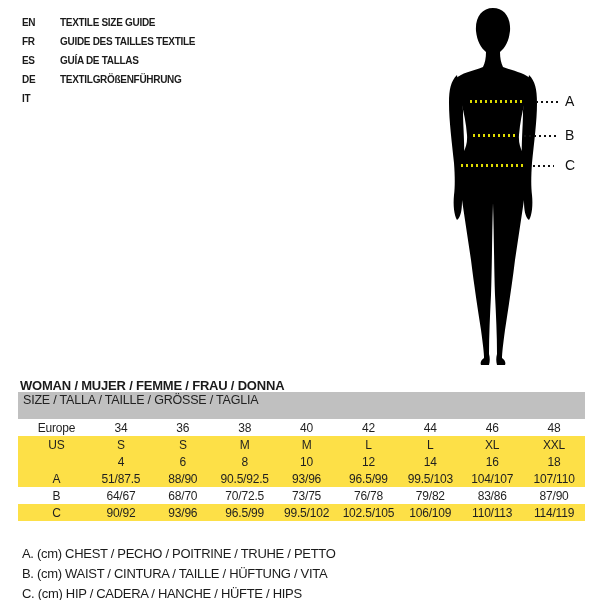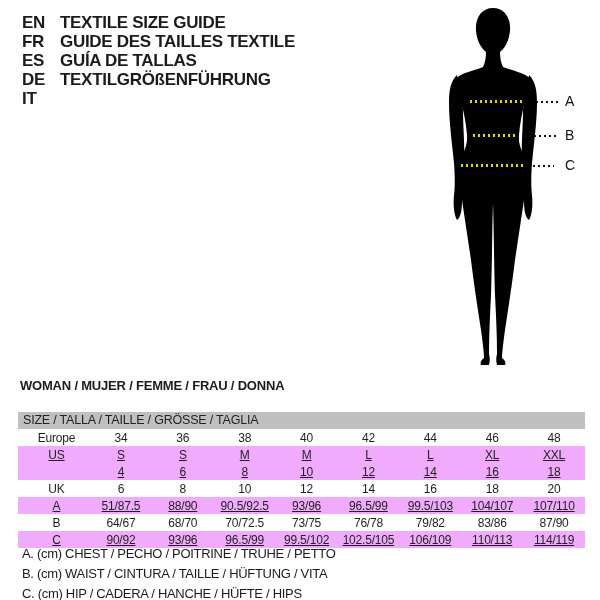--- a/index.html
+++ b/index.html
@@ -1,45 +1,45 @@
 <!DOCTYPE html>
 <html><head>
 <meta charset="utf-8">
 <style>
   * { margin:0; padding:0; box-sizing:border-box; }
   html,body { width:600px; height:600px; background:#fff; overflow:hidden; }
   body { position:relative; font-family:"Liberation Sans","DejaVu Sans",sans-serif; color:#1b1b1b; }
 
   
   .lang-block { position:absolute; left:22px; top:13px; }
-  .lang-row { display:flex; height:19px; align-items:center; font-size:17px; font-weight:700; letter-spacing:-0.3px; }
+  .lang-row { display:flex; height:19px; align-items:center; font-size:10px; font-weight:700; letter-spacing:-0.3px; }
   .lang-code { width:38px; }
   .lang-text { white-space:nowrap; }
 
   
   .figure-svg { position:absolute; left:435px; top:5px; width:116px; height:362px; }
 
   .dash-yellow { position:absolute; height:3px;
     background:repeating-linear-gradient(90deg,#dedb00 0 2px,transparent 2px 5px); }
   .dash-black { position:absolute; height:2px;
     background:repeating-linear-gradient(90deg,#111 0 2px,transparent 2px 5px); }
   .marker-label { position:absolute; left:565px; font-size:14px; font-weight:400; color:#111; }
 
   
   .section-title { position:absolute; left:20px; top:378px; font-size:13px; font-weight:700; letter-spacing:-0.2px; }
 
   
   .table-wrap { position:absolute; left:18px; top:392px; width:567px; }
-  .table-header { height:17px; line-height:17px; background:#c0c0c0; padding-left:5px;
-    font-size:12.5px; letter-spacing:-0.2px; color:#222;margin-top:20px; }
+  .table-header { height:27px; line-height:17px; background:#c0c0c0; padding-left:5px;
+    font-size:12.5px; letter-spacing:-0.2px; color:#222; }
   table.size-table { width:567px; border-collapse:collapse; table-layout:fixed; }
   table.size-table td { height:17px; font-size:12px; letter-spacing:-0.2px; text-align:center;
     vertical-align:middle; color:#1f1f1f; overflow:hidden; white-space:nowrap; }
   table.size-table td.lbl { width:72px; text-align:center; padding-left:5px; }
-  tr.striped td { background:#f0abfc;text-decoration:underline; }
+  tr.striped td { background:#fde047; }
 
   
   .legend { position:absolute; left:22px; top:544px; }
   .legend-line { height:20px; line-height:20px; font-size:13px; font-weight:400; letter-spacing:-0.3px; white-space:nowrap; }
 </style>
 </head>
 <body>
 
 <div class="lang-block">
   <div class="lang-row">
@@ -142,31 +142,20 @@
         <td class="lbl"></td>
         <td>4</td>
         <td>6</td>
         <td>8</td>
         <td>10</td>
         <td>12</td>
         <td>14</td>
         <td>16</td>
         <td>18</td>
       </tr>
-      <tr>
-        <td class="lbl">UK</td>
-        <td>6</td>
-        <td>8</td>
-        <td>10</td>
-        <td>12</td>
-        <td>14</td>
-        <td>16</td>
-        <td>18</td>
-        <td>20</td>
-      </tr>
       <tr class="striped">
         <td class="lbl">A</td>
         <td>51/87.5</td>
         <td>88/90</td>
         <td>90.5/92.5</td>
         <td>93/96</td>
         <td>96.5/99</td>
         <td>99.5/103</td>
         <td>104/107</td>
         <td>107/110</td>

